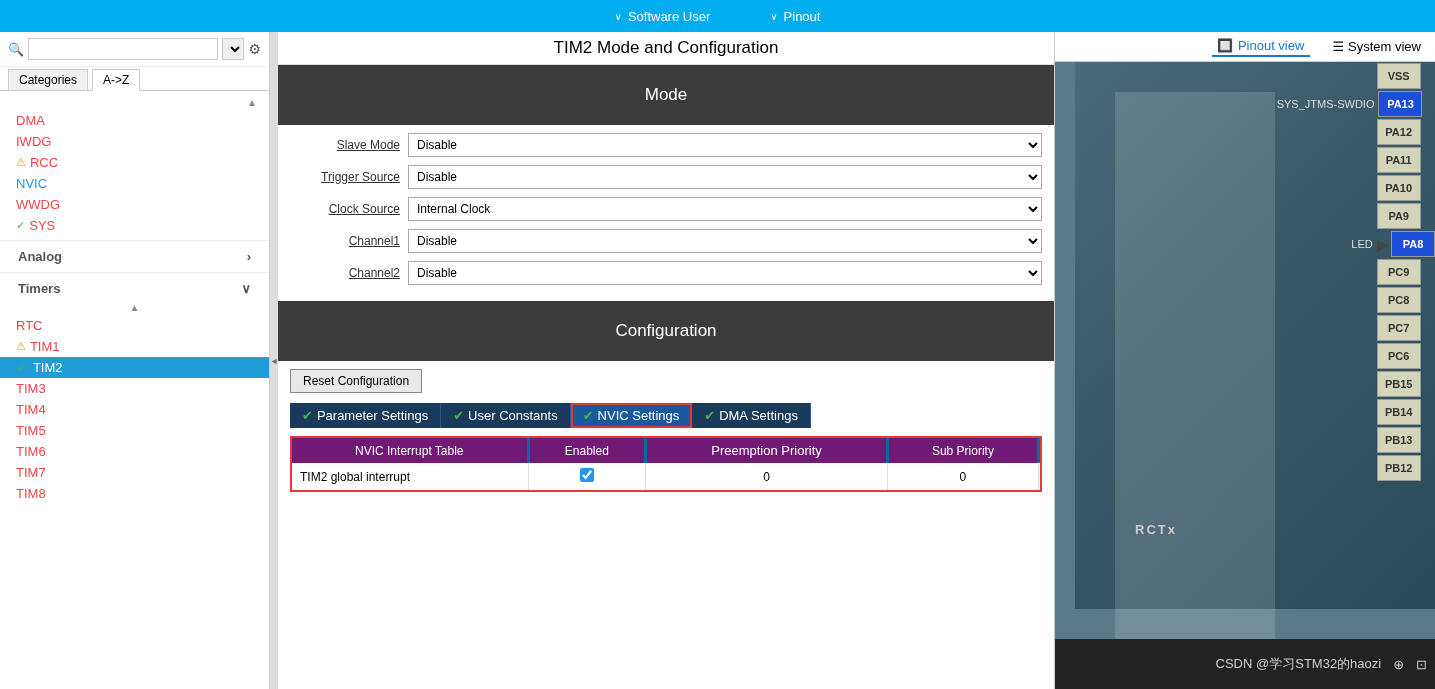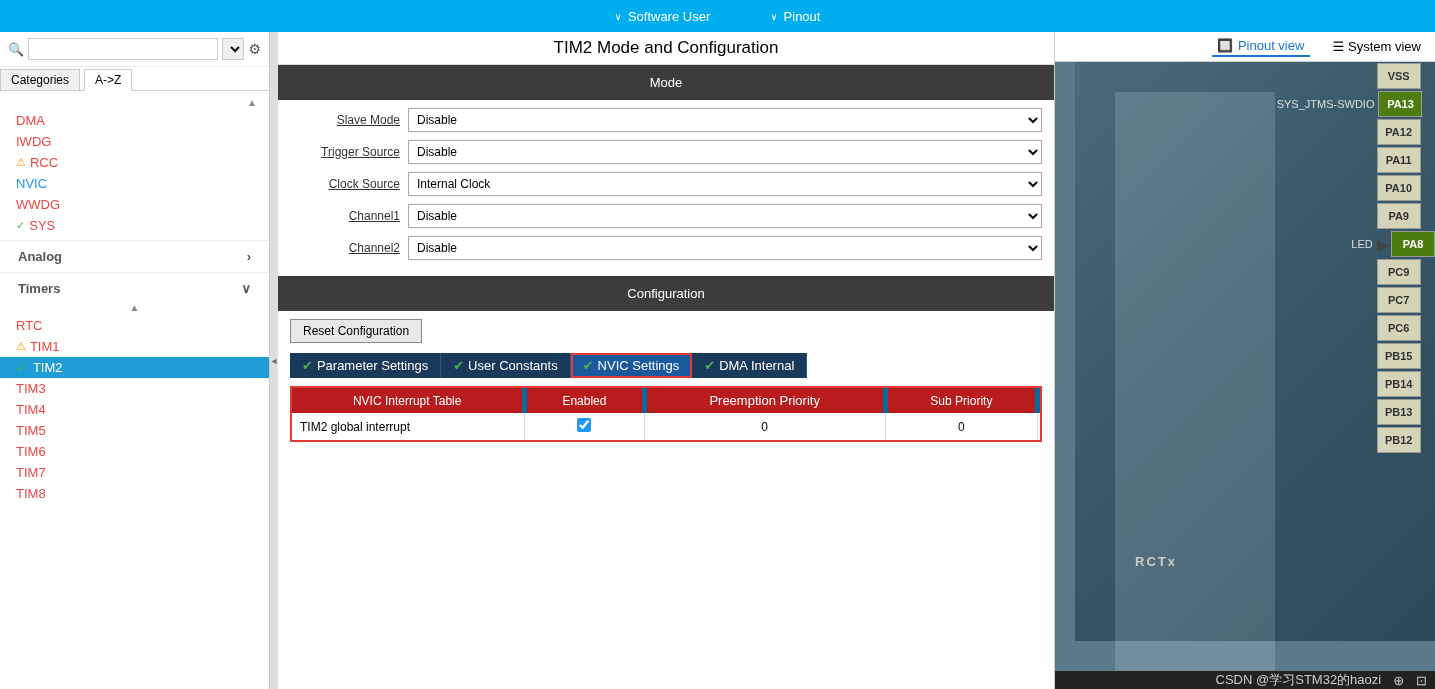--- a/index.html
+++ b/index.html
@@ -43,21 +43,21 @@
       border: 1px solid #ccc;
       padding: 2px 4px;
       font-size: 12px;
       height: 22px;
     }
     .sidebar-search .search-icon { color: #555; font-size: 13px; }
     .sidebar-search .settings-icon { color: #555; font-size: 14px; margin-left: auto; cursor: pointer; }
     .sidebar-tabs {
       display: flex;
       border-bottom: 1px solid #ccc;
-      padding: 2px 0 0;
+      padding: 2px 8px 0;
       gap: 4px;
     }
     .sidebar-tab {
       padding: 3px 10px;
       border: 1px solid #ccc;
       border-bottom: none;
       cursor: pointer;
       font-size: 12px;
       background: #f0f0f0;
     }
@@ -110,22 +110,22 @@
       font-size: 17px;
       font-weight: normal;
       border-bottom: 1px solid #ddd;
       background: white;
     }
 
     
     .section-header {
       background: #3c3c3c;
       color: white;
-      padding: 10px 10px;
-      font-size: 13px;
+      padding: 20px 10px;
+      font-size: 17px;
       text-align: center;
     }
     .mode-section { padding: 8px 12px; }
     .form-row {
       display: flex;
       align-items: center;
       margin-bottom: 8px;
       gap: 8px;
     }
     .form-label {
@@ -182,26 +182,26 @@
     
     .nvic-table-container {
       border: 2px solid #e53935;
       overflow: hidden;
     }
     .nvic-table {
       width: 100%;
       border-collapse: collapse;
     }
     .nvic-table th {
-      background: #b91c1c;
+      background: #701a75;
       color: white;
       padding: 5px 8px;
       font-size: 12px;
       font-weight: normal;
-      border-right: 5px solid #0369a1;
+      border-right: 3px solid #0369a1;
       text-align: center;
     }
     .nvic-table th:first-child { text-align: center; }
     .nvic-table td {
       padding: 5px 8px;
       border-right: 1px solid #ddd;
       font-size: 12px;
       text-align: center;
     }
     .nvic-table td:first-child { text-align: left; }
@@ -271,29 +271,29 @@
       height: 26px;
       display: flex;
       align-items: center;
       justify-content: center;
       font-size: 11px;
       font-weight: bold;
       background: #d4d4b8;
       border: 1px solid #999;
       color: #333;
     }
-    .pin-box.green-pin { background: #4d7c0f; color: white; }
+    .pin-box.green-pin { background: #1d4ed8; color: white; }
     .pin-box.yellow-pin { background: #d4d4b8; }
 
     
     .bottom-bar {
       background: rgba(0,0,0,0.5);
       color: #ccc;
       font-size: 11px;
-      padding: 0 8px;
+      padding: 16px 8px;
       display: flex;
       justify-content: flex-end;
       align-items: center;
       gap: 12px;
     }
 
     .collapse-handle {
       width: 8px;
       background: #ddd;
       cursor: pointer;
@@ -458,21 +458,21 @@
         <div class="config-tab">
           <span class="check-icon">✔</span>
           <span>User Constants</span>
         </div>
         <div class="config-tab active">
           <span class="check-icon">✔</span>
           <span>NVIC Settings</span>
         </div>
         <div class="config-tab">
           <span class="check-icon">✔</span>
-          <span>DMA Internal</span>
+          <span>DMA Settings</span>
         </div>
       </div>
 
       
       <div class="nvic-table-container">
         <table class="nvic-table">
           <thead>
             <tr>
               <th>NVIC Interrupt Table</th>
               <th>Enabled</th>
@@ -555,20 +555,24 @@
 
           <div style="color:#444; font-size:16px; margin-right:2px;">▶</div>
           <div class="pin-box green-pin">PA8</div>
         </div>
 
         <div class="pin-item">
           <span class="pin-label-right"></span>
           <div class="pin-box yellow-pin">PC9</div>
         </div>
 
+        <div class="pin-item">
+          <span class="pin-label-right"></span>
+          <div class="pin-box yellow-pin">PC8</div>
+        </div>
 
         <div class="pin-item">
           <span class="pin-label-right"></span>
           <div class="pin-box yellow-pin">PC7</div>
         </div>
 
         <div class="pin-item">
           <span class="pin-label-right"></span>
           <div class="pin-box yellow-pin">PC6</div>
         </div>

